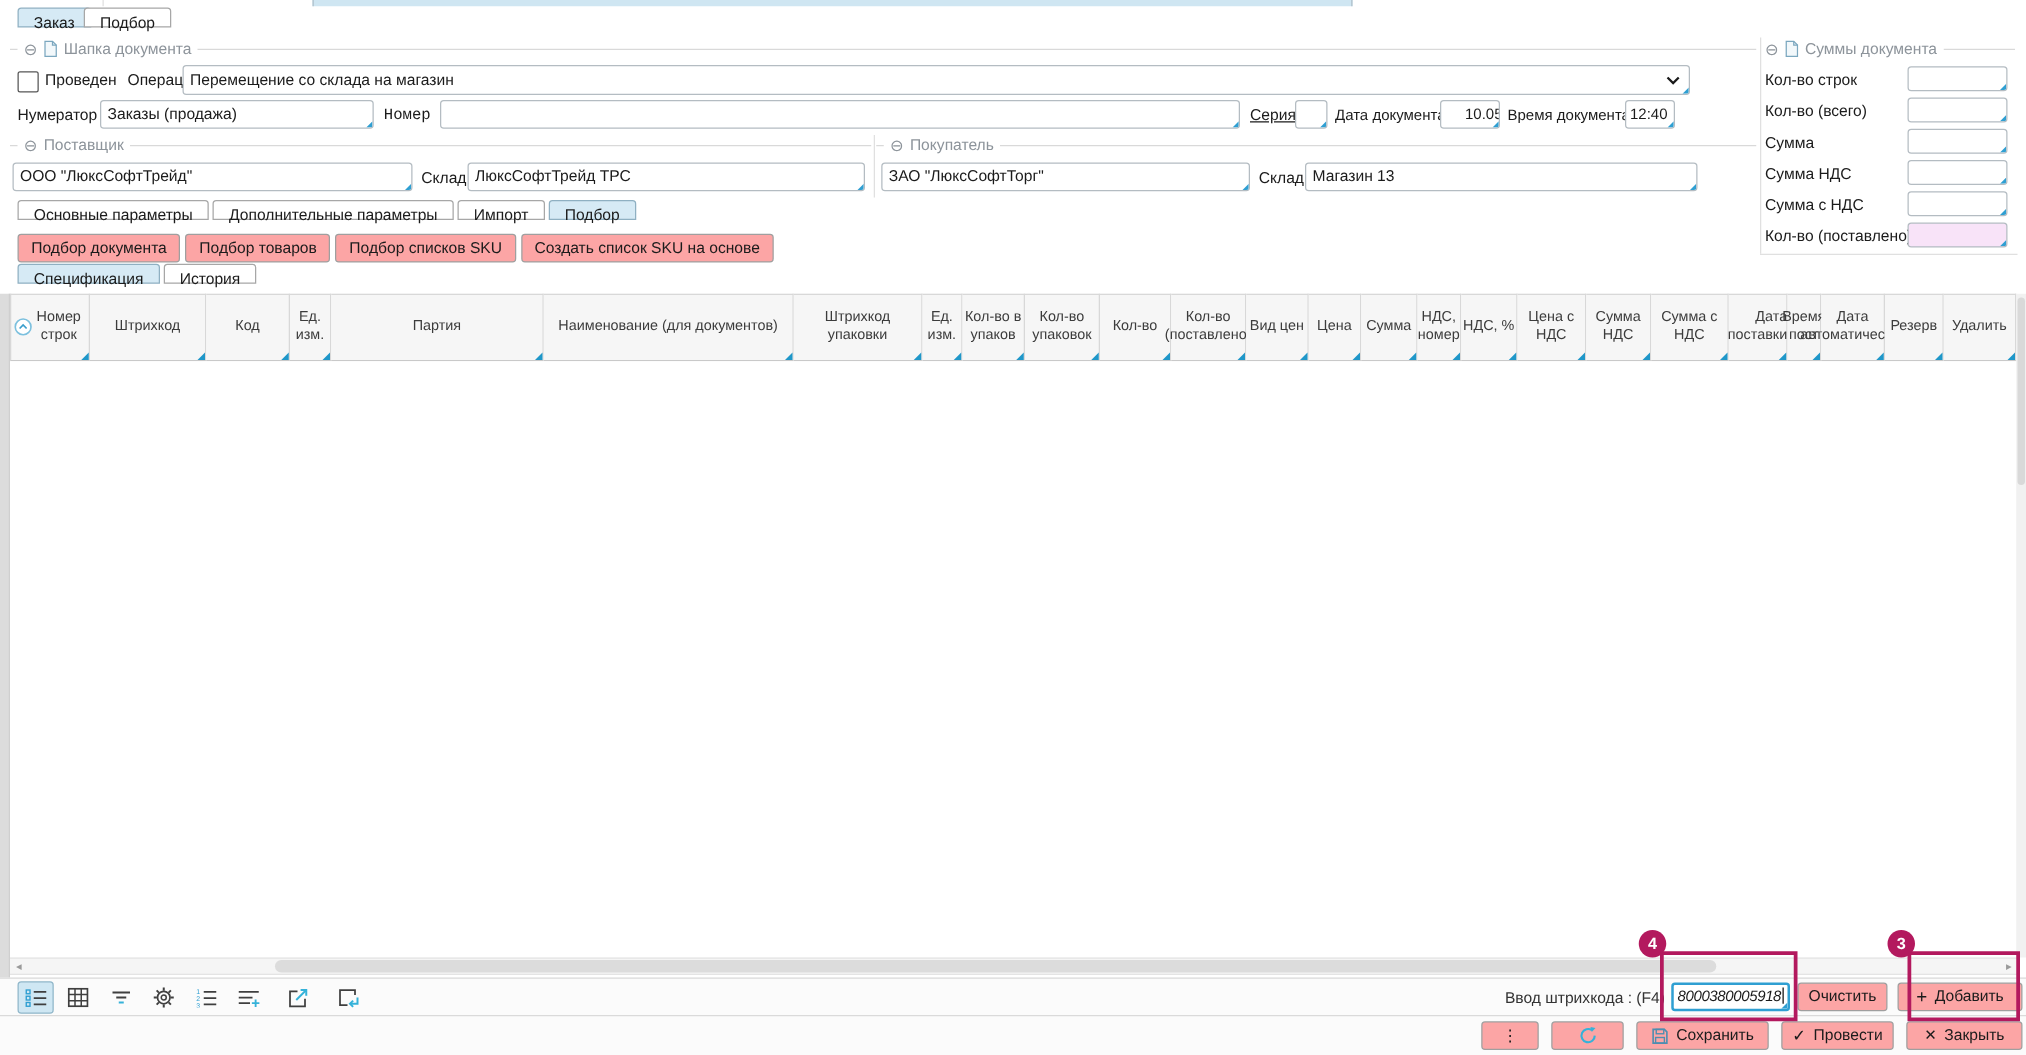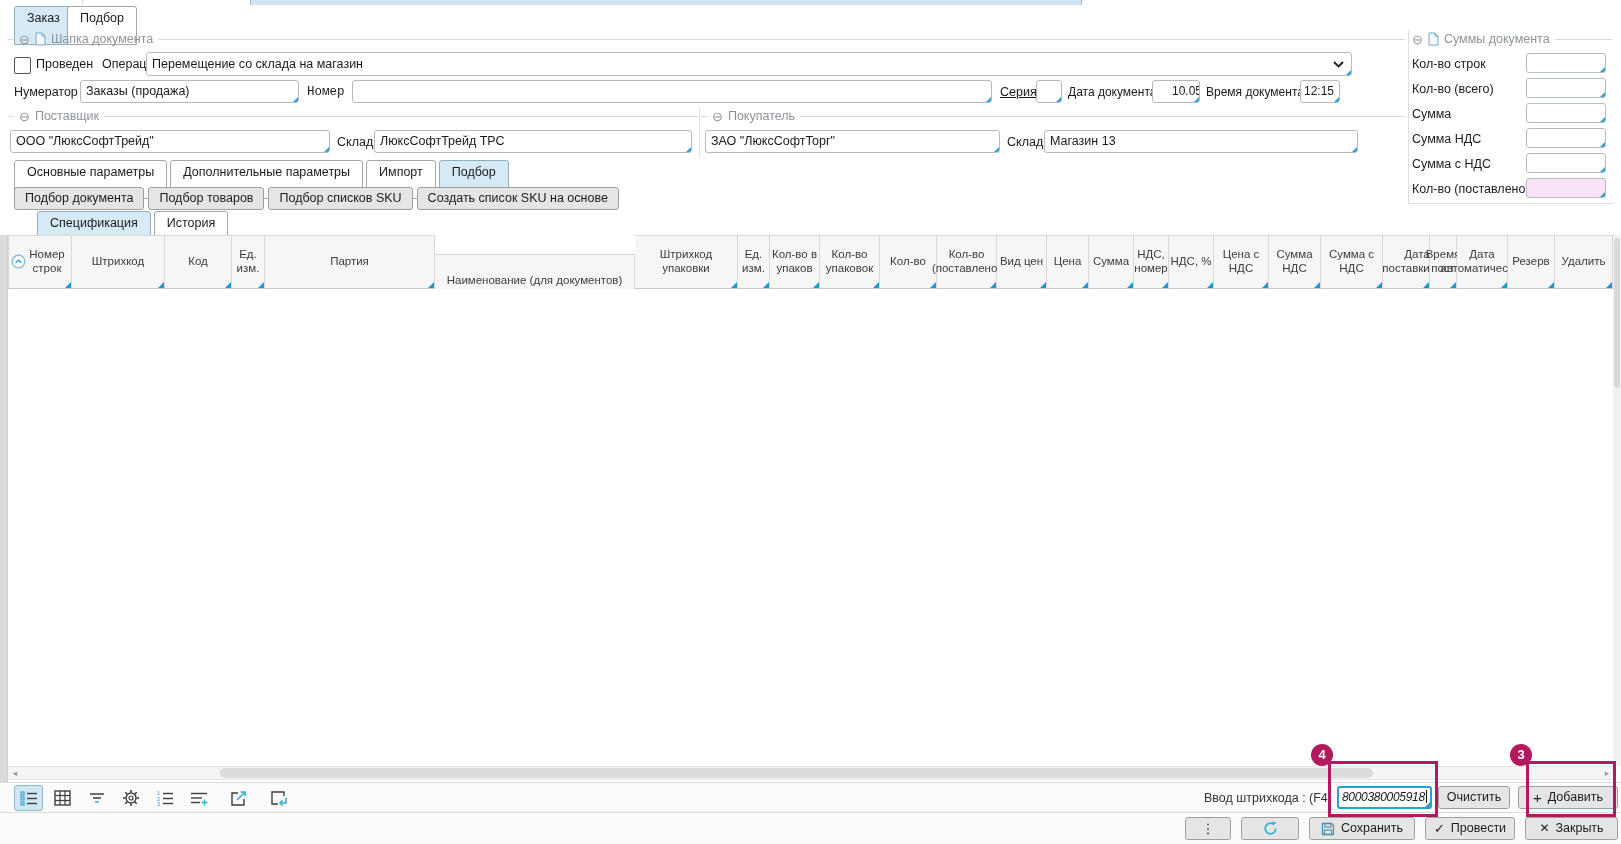--- a/index.html
+++ b/index.html
@@ -13,27 +13,27 @@
   .fld::after{content:"";position:absolute;right:0;bottom:0;width:0;height:0;
        border-left:5px solid transparent;border-bottom:5px solid #2f9fd2;}
   .fld.focus{border:2px solid #2f9fd2;padding:0 3px;font-style:italic;}
   .pink{background:#f8e3f8;}
   
   .grp{position:absolute;display:flex;align-items:center;gap:5px;color:#8d949b;font-size:12.5px;height:16px;}
   .stub{width:6px;height:1px;background:#d9d9d9;}
   .gline{flex:1;height:1px;background:#d9d9d9;}
   .collapse{font-size:13px;line-height:1;color:#8d949b;}
   
-  .tab{position:absolute;height:39px;line-height:22px;padding:0 12px;background:#fff;
+  .tab{position:absolute;height:16px;line-height:22px;padding:0 12px;background:#fff;
        border:1px solid #a7a7a7;border-radius:3px 3px 0 0;text-align:center;box-sizing:border-box;}
   .tab.active{background:#d6eaf5;border-color:#8fb0c2;}
   .tabrow{position:absolute;display:flex;gap:3px;}
   .tabrow .tab{position:static;}
   
-  .btn{position:absolute;height:23px;line-height:21px;background:#e5e5e5;border:1px solid #9f9f9f;
+  .btn{position:absolute;height:23px;line-height:21px;background:#fca5a5;border:1px solid #9f9f9f;
        border-radius:3px;text-align:center;box-sizing:border-box;padding:0 10px;white-space:nowrap;
        display:flex;align-items:center;justify-content:center;gap:6px;}
   .btnrow{position:absolute;display:flex;gap:4px;}
   .btnrow .btn{position:static;}
   
   .thead{position:absolute;left:8px;top:235px;height:54px;display:flex;}
   .th{position:relative;height:54px;background:#f6f6f6;border-right:1px solid #d8d8d8;
       border-top:1px solid #d8d8d8;border-bottom:1px solid #c9c9c9;box-sizing:border-box;
       display:flex;align-items:center;justify-content:center;text-align:center;
       font-size:11.5px;color:#3c3c3c;line-height:1.18;padding:2px 1px;}
@@ -95,21 +95,21 @@
 
   <span class="lbl" style="left:14px;top:83px;">Нумератор</span>
   <div class="fld" style="left:80px;top:80px;width:219px;height:23px;">Заказы (продажа)</div>
   <span class="lbl" style="left:307px;top:83px;font-family:Liberation Mono, monospace;">Номер</span>
   <div class="fld" style="left:352px;top:80px;width:640px;height:23px;"></div>
   <span class="lbl" style="left:1000px;top:83px;text-decoration:underline;">Серия</span>
   <div class="fld" style="left:1036px;top:80px;width:26px;height:23px;"></div>
   <span class="lbl" style="left:1068px;top:83px;font-size:12px;">Дата документа</span>
   <div class="fld" style="left:1152px;top:80px;width:48px;height:23px;font-size:12px;padding:1px 3px 0 19px;">10.05.24</div>
   <span class="lbl" style="left:1206px;top:83px;font-size:12px;">Время документа</span>
-  <div class="fld" style="left:1300px;top:80px;width:40px;height:23px;font-size:12px;padding:1px 3px 0 3px;">12:15</div>
+  <div class="fld" style="left:1300px;top:80px;width:40px;height:23px;font-size:12px;padding:1px 3px 0 3px;">12:40</div>
 
   <div class="grp" style="left:8px;top:108px;width:689px;">
     <span class="stub"></span>
     <span class="collapse">⊖</span>
     <span>Поставщик</span>
     <span class="gline"></span>
   </div>
   <div class="vline" style="left:699px;top:108px;height:50px;"></div>
   <div class="grp" style="left:701px;top:108px;width:704px;">
     <span class="stub"></span>
@@ -157,21 +157,21 @@
     <div class="tab active">Подбор</div>
   </div>
 
   <div class="btnrow" style="left:14px;top:187px;">
     <div class="btn">Подбор документа</div>
     <div class="btn">Подбор товаров</div>
     <div class="btn">Подбор списков SKU</div>
     <div class="btn">Создать список SKU на основе</div>
   </div>
 
-  <div class="tabrow" style="left:14px;top:211px;margin-left:23px;">
+  <div class="tabrow" style="left:14px;top:211px;">
     <div class="tab active">Спецификация</div>
     <div class="tab">История</div>
   </div>
 
   <div class="thead">
       <div class="th th-first" style="width: 64px;">
         <svg class="sort-svg" width="15" height="15" viewBox="0 0 15 15">
           <circle cx="7.5" cy="7.5" r="6.3" fill="#fff" stroke="#7cc0de" stroke-width="1.3"></circle>
           <polyline points="4.7,8.8 7.5,6 10.3,8.8" fill="none" stroke="#3a9ecc" stroke-width="1.4"></polyline>
         </svg>
@@ -187,21 +187,21 @@
         <i class="tri"></i>
       </div>
       <div class="th" style="width: 33px;">
         <span>Ед. изм.</span>
         <i class="tri"></i>
       </div>
       <div class="th" style="width: 170px;">
         <span>Партия</span>
         <i class="tri"></i>
       </div>
-      <div class="th" style="width: 200px; margin-top: 19px;">
+      <div class="th" style="width: 200px;">
         <span>Наименование (для документов)</span>
         <i class="tri"></i>
       </div>
       <div class="th" style="width: 103px;">
         <span>Штрихкод упаковки</span>
         <i class="tri"></i>
       </div>
       <div class="th" style="width: 32px;">
         <span>Ед. изм.</span>
         <i class="tri"></i>

